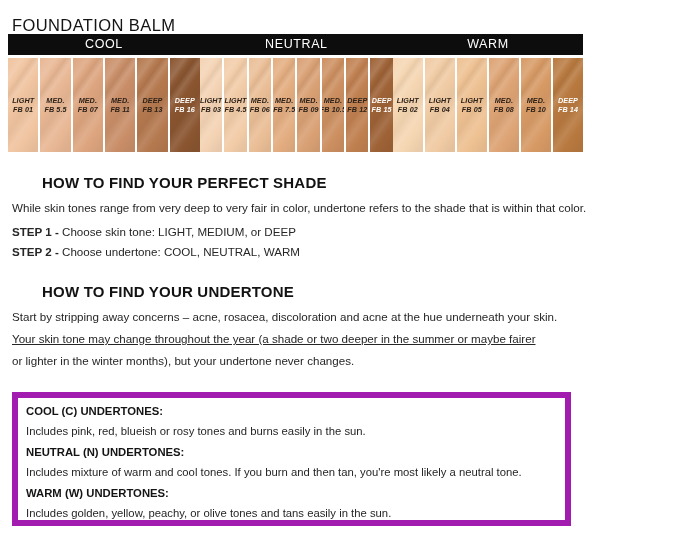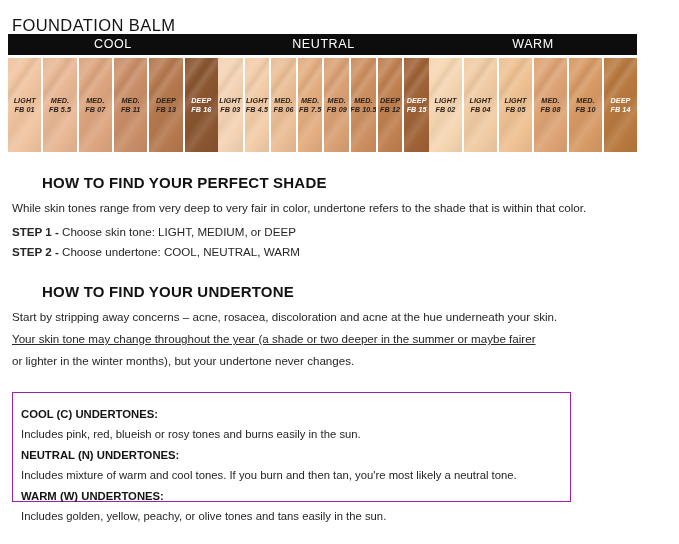--- a/index.html
+++ b/index.html
@@ -26,21 +26,21 @@
     letter-spacing: 0.4px;
     color: #141414;
     white-space: nowrap;
   }
 
   
   .shade-chart {
     position: absolute;
     left: 8px;
     top: 34px;
-    width: 629px;
+    width: 575px;
     display: flex;
   }
   .shade-group {
     display: flex;
     flex-direction: column;
   }
   .group-header {
     background: #0d0d0d;
     color: #ffffff;
     text-align: center;
@@ -127,24 +127,24 @@
   #line-under-1 { top: 310px; }
   #line-under-2 { top: 332px; text-decoration: underline; }
   #line-under-3 { top: 354px; }
 
   
   .undertone-box {
     position: absolute;
     left: 12px;
     top: 392px;
     width: 559px;
-    height: 110px;
-    border: 1px solid #a21caf;
+    height: 134px;
+    border: 6px solid #a21caf;
     box-sizing: border-box;
-    padding: 12px 0 0 8px;
+    padding: 4px 0 0 8px;
   }
   .undertone-entry { margin-bottom: 2px; }
   .undertone-term {
     font-size: 11.3px;
     font-weight: 700;
     color: #141414;
     line-height: 19px;
     white-space: nowrap;
   }
   .undertone-desc {

